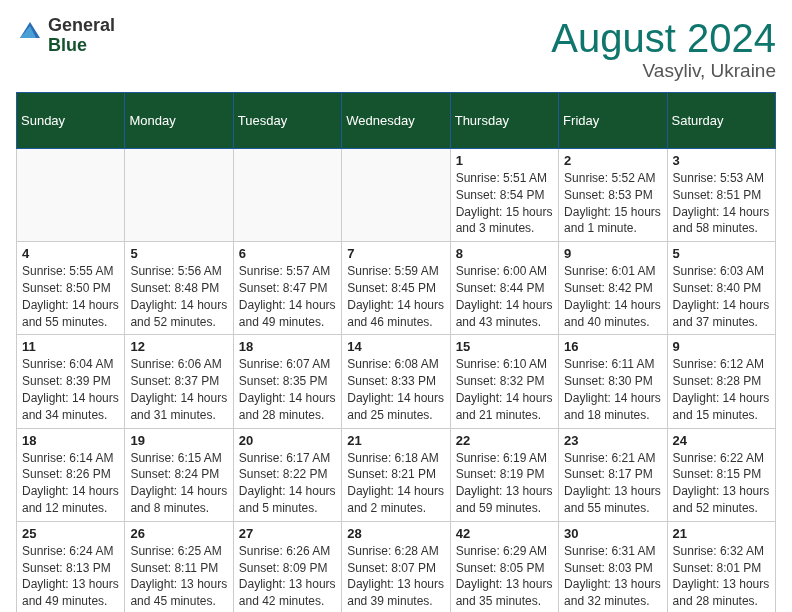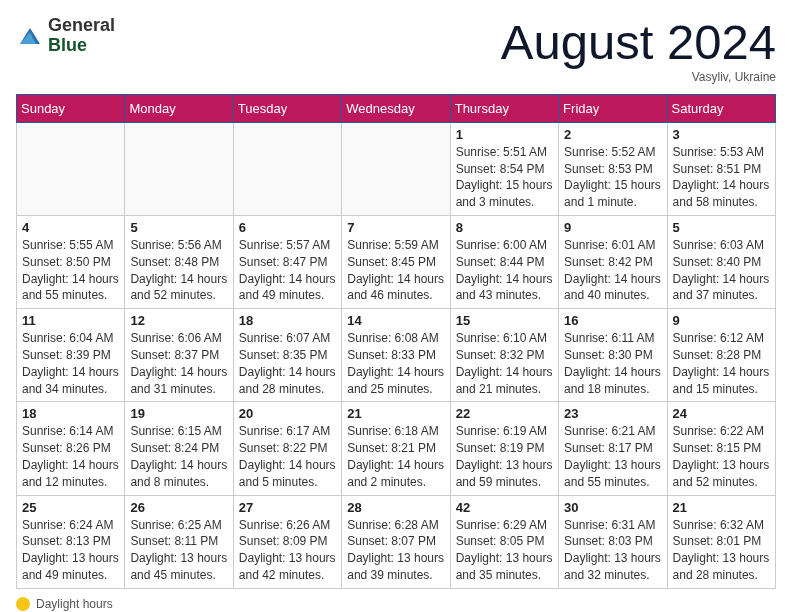--- a/index.html
+++ b/index.html
@@ -11,21 +11,20 @@
       padding: 16px;
     }
     .header {
       display: flex;
       justify-content: space-between;
       align-items: flex-start;
       margin-bottom: 10px;
     }
     .logo {
       display: flex;
-      align-items: center;
       gap: 4px;
     }
     .logo-text {
       display: flex;
       flex-direction: column;
       line-height: 1.1;
     }
     .logo-general {
       font-size: 18px;
       font-weight: bold;
@@ -37,38 +36,38 @@
       color: #14532d;
     }
     .logo-icon {
       width: 28px;
       height: 28px;
     }
     .title-section {
       text-align: right;
     }
     .month-year {
-      font-size: 49px;
+      font-size: 40px;
       font-weight: 300;
-      color: #0f172a;
+      color: #0f766e;
       line-height: 1.1;
     }
     .location {
-      font-size: 12px;
+      font-size: 19px;
       color: #555;
     }
     .calendar {
       width: 100%;
       border-collapse: collapse;
       border: 1px solid #ccc;
     }
     .calendar th {
-      background: #be185d;
+      background: #14532d;
       color: #fff;
-      padding: 6px 4px;
+      padding: 20px 4px;
       font-size: 13px;
       font-weight: normal;
       border: 1px solid #1e5a9a;
       text-align: left;
     }
     .calendar td {
       border: 1px solid #ccc;
       vertical-align: top;
       padding: 4px 5px;
       width: calc(100% / 7);

